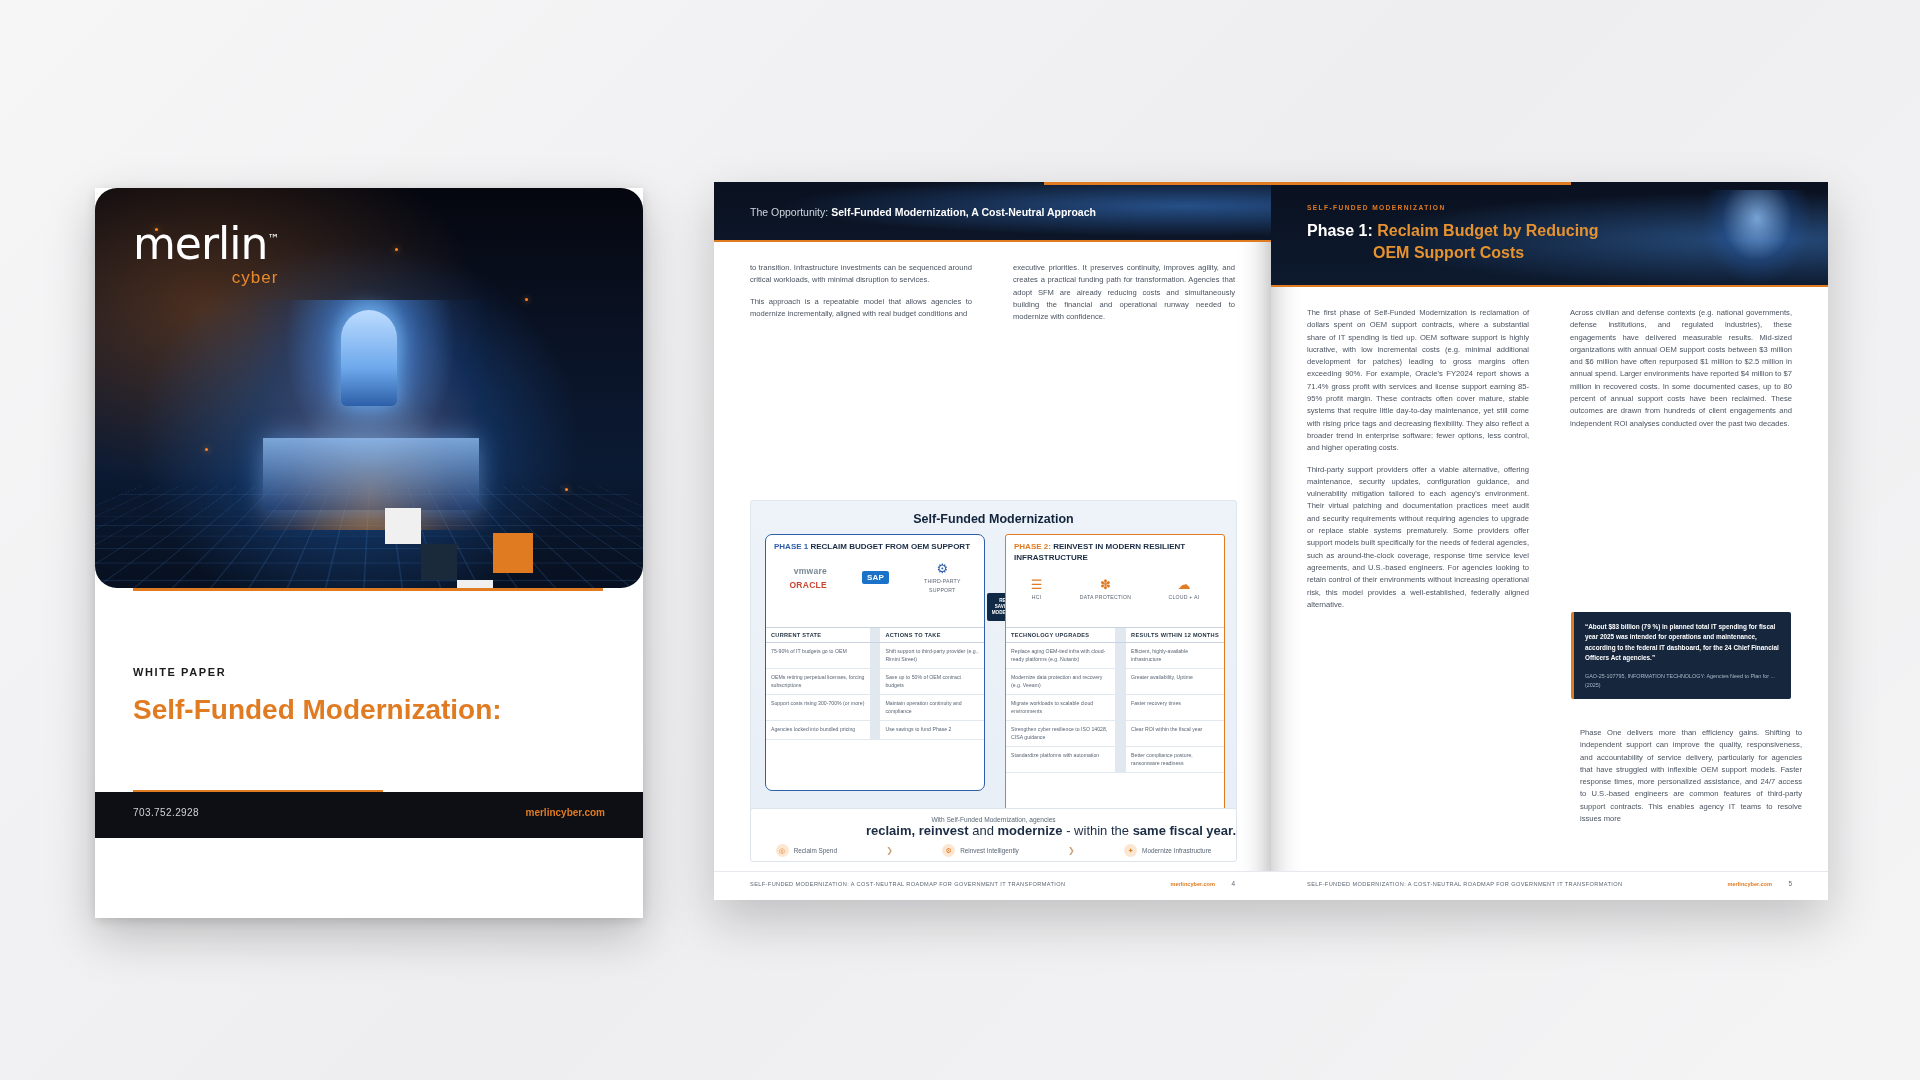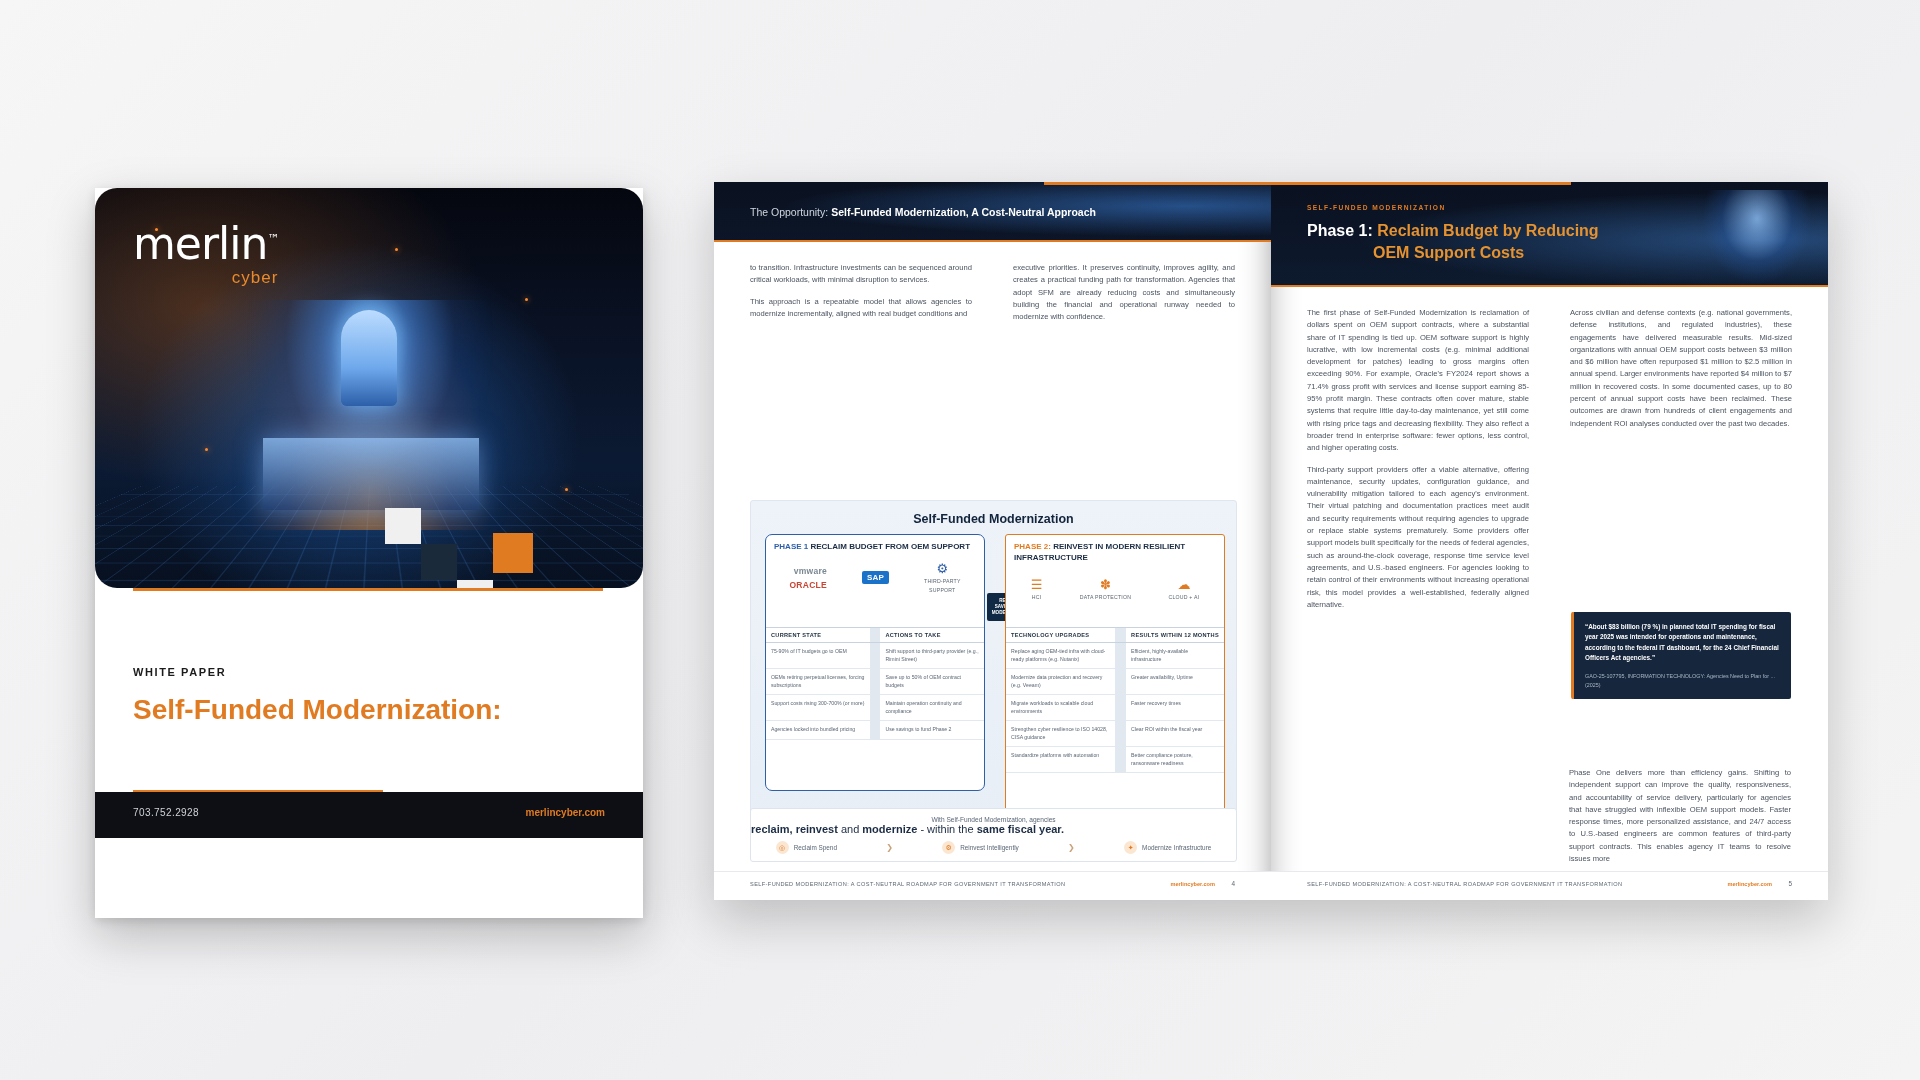--- a/index.html
+++ b/index.html
@@ -288,21 +288,21 @@
   }
   .footer-strip {
     position:absolute;
     left: 36px; bottom: 38px;
     width: 485px; height: 52px;
     background:#ffffff;
     border:1px solid #dde4ee;
     border-radius:3px;
   }
   .fs-line1 { text-align:center; font-size:6.6px; color:#5a6675; margin-top:7px; }
-  .fs-line2 { text-align:left; font-size:11px; color:#1b2c44; }
+  .fs-line2 { text-align:right; font-size:13px; color:#1b2c44; }
   .fs-line2 b { color:#1b2c44; }
   .fs-steps {
     display:flex; align-items:center; justify-content:space-around; margin-top:6px;
   }
   .fs-step { display:flex; align-items:center; gap:5px; font-size:6.4px; color:#5a6675; }
   .fs-dot {
     width:13px; height:13px; border-radius:50%;
     background:#fbe6d2; color:#e07b22; font-size:7px;
     display:flex; align-items:center; justify-content:center;
   }
@@ -567,21 +567,21 @@
 
       <div class="col" style="left:299px; top:125px; width:222px;">
         <p>Across civilian and defense contexts (e.g. national governments, defense institutions, and regulated industries), these engagements have delivered measurable results. Mid-sized organizations with annual OEM support costs between $3 million and $6 million have often repurposed $1 million to $2.5 million in annual spend. Larger environments have reported $4 million to $7 million in recovered costs. In some documented cases, up to 80 percent of annual support costs have been reclaimed. These outcomes are drawn from hundreds of client engagements and independent ROI analyses conducted over the past two decades.</p>
       </div>
 
       <div class="quote-box">
         <div class="qt">“About $83 billion (79 %) in planned total IT spending for fiscal year 2025 was intended for operations and maintenance, according to the federal IT dashboard, for the 24 Chief Financial Officers Act agencies.”</div>
         <div class="qs">GAO-25-107795, INFORMATION TECHNOLOGY: Agencies Need to Plan for ... (2025)</div>
       </div>
 
-      <div class="col" style="left:298px; top:545px; width:222px;margin-top:40px;">
+      <div class="col" style="left:309px; top:545px; width:222px;">
         <p>Phase One delivers more than efficiency gains. Shifting to independent support can improve the quality, responsiveness, and accountability of service delivery, particularly for agencies that have struggled with inflexible OEM support models. Faster response times, more personalized assistance, and 24/7 access to U.S.-based engineers are common features of third-party support contracts. This enables agency IT teams to resolve issues more</p>
       </div>
 
       <div class="page-footer">
         <div class="pf-text">SELF-FUNDED MODERNIZATION: A COST-NEUTRAL ROADMAP FOR GOVERNMENT IT TRANSFORMATION</div>
         <div class="pf-site">merlincyber.com</div>
         <div class="pf-num">5</div>
       </div>
     </div>
 

